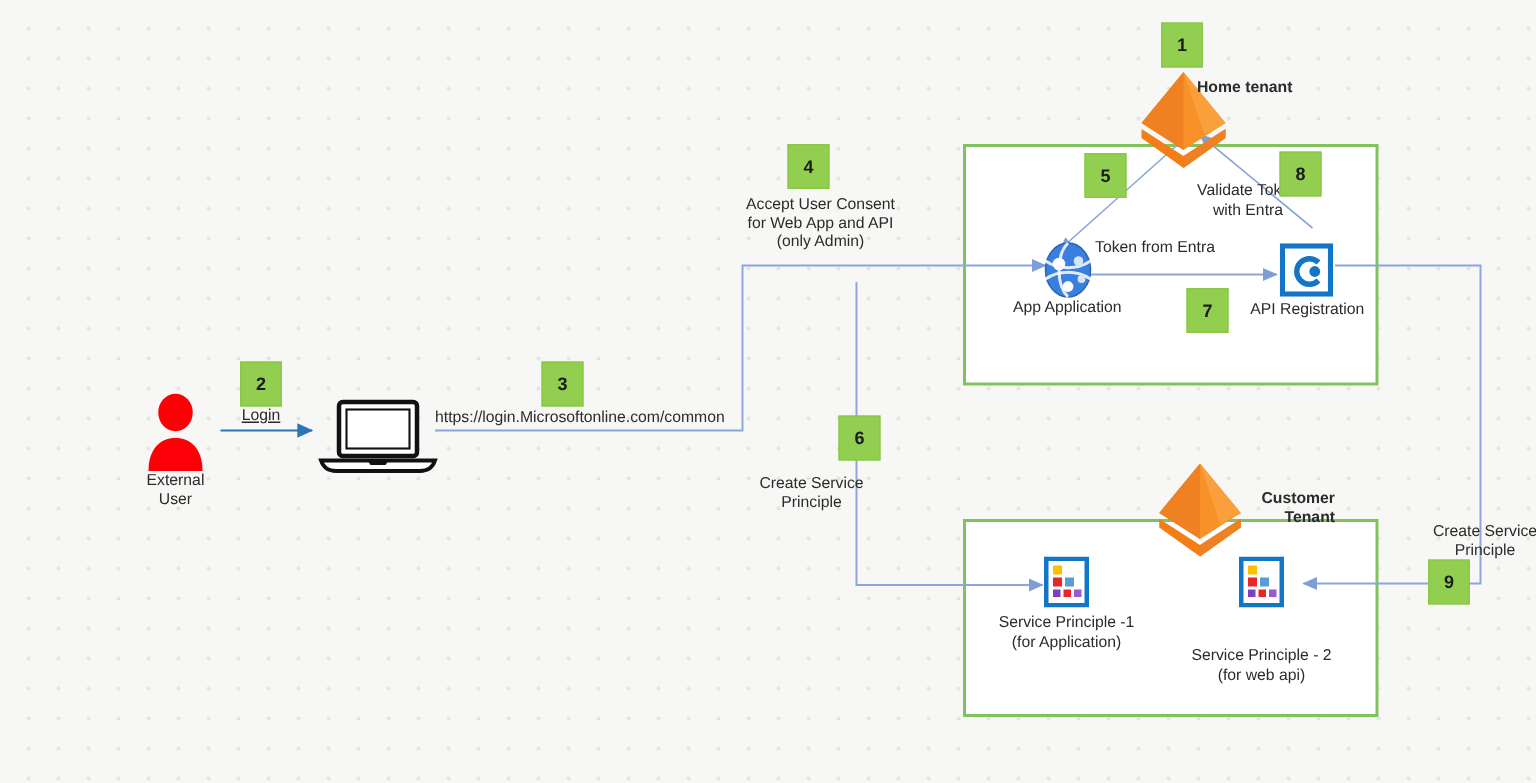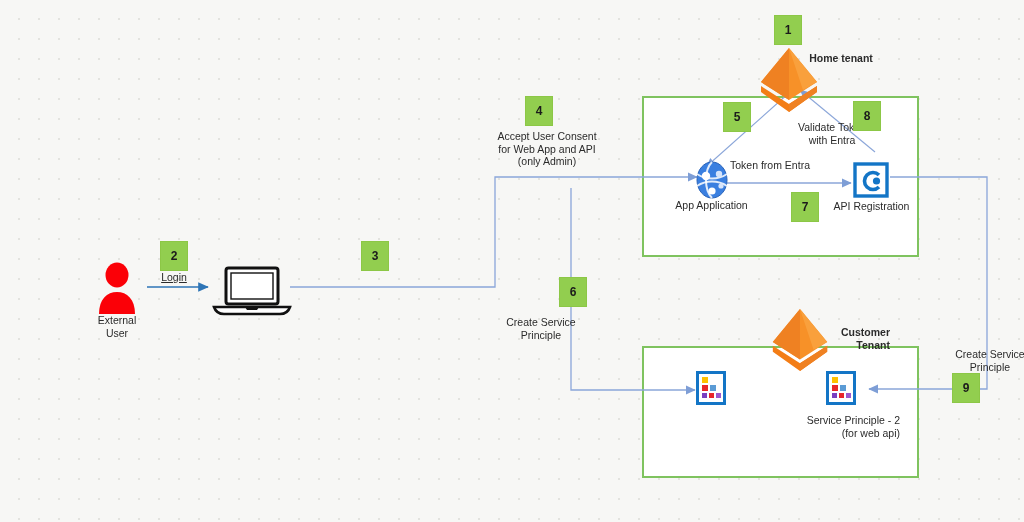--- a/index.html
+++ b/index.html
@@ -179,42 +179,45 @@
   <div class="step" style="left:559px;top:277px;">6</div>
   <div class="step" style="left:791px;top:192px;">7</div>
   <div class="step" style="left:853px;top:101px;">8</div>
   <div class="step" style="left:952px;top:373px;">9</div>
 
   <div class="node-cap bold" style="left:80px;top:314px;width:74px;white-space:pre-line;">External
 User</div>
 
   <div class="lbl" style="left:146px;top:271px;width:56px;text-decoration:underline;">Login</div>
 
+  <div class="lbl" style="left:290px;top:272px;width:174px;line-height:13px;">https://login.Microsoftonline.com/common</div>
 
   <div class="lbl" style="left:482px;top:130px;width:130px;">Accept User Consent
 for Web App and API
 (only Admin)</div>
 
-  <div class="lbl bold" style="left:798px;top:52px;width:86px;text-align:center;">Home tenant</div>
+  <div class="lbl bold" style="left:798px;top:52px;width:86px;text-align:left;">Home tenant</div>
 
   <div class="lbl" style="left:726px;top:159px;width:88px;text-align:center;">Token from Entra</div>
 
   <div class="lbl" style="left:784px;top:121px;width:96px;">Validate Token
 with Entra</div>
 
   <div class="node-cap" style="left:655px;top:199px;width:113px;">App Application</div>
 
   <div class="node-cap" style="left:815px;top:200px;width:113px;">API Registration</div>
 
   <div class="lbl" style="left:497px;top:316px;width:88px;">Create Service
 Principle</div>
 
   <div class="lbl bold" style="left:812px;top:326px;width:78px;white-space:pre-line;text-align:right;">Customer
 Tenant</div>
 
-
-  <div class="node-cap" style="left:782px;top:414px;width:118px;white-space:pre-line;text-align:right;">Service Principle - 2
+  <div class="node-cap" style="left:652px;top:409px;width:118px;white-space:pre-line;">Service Principle -1
+(for Application)</div>
+
+  <div class="node-cap" style="left:782px;top:431px;width:118px;white-space:pre-line;">Service Principle - 2
 (for web api)</div>
 
   <div class="lbl" style="left:945px;top:348px;width:90px;">Create Service
 Principle</div>
 
 </div>
 
 </body></html>

